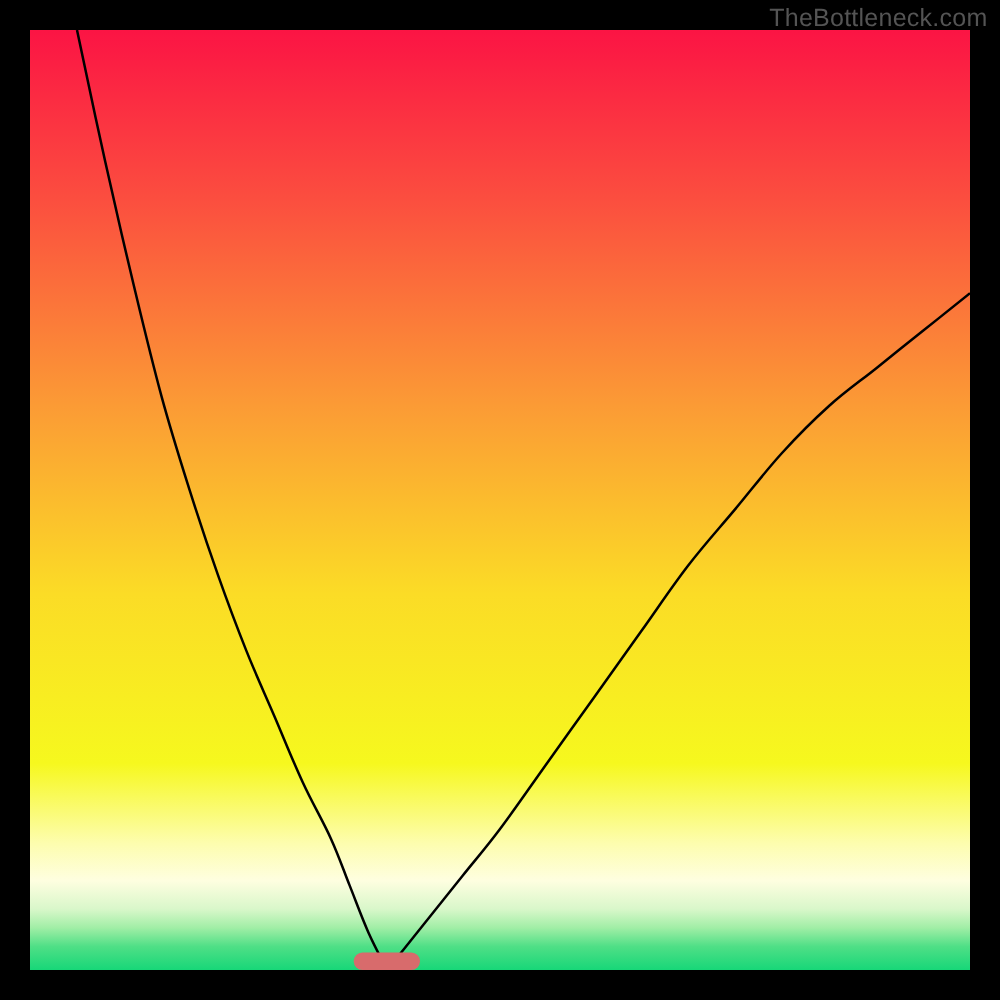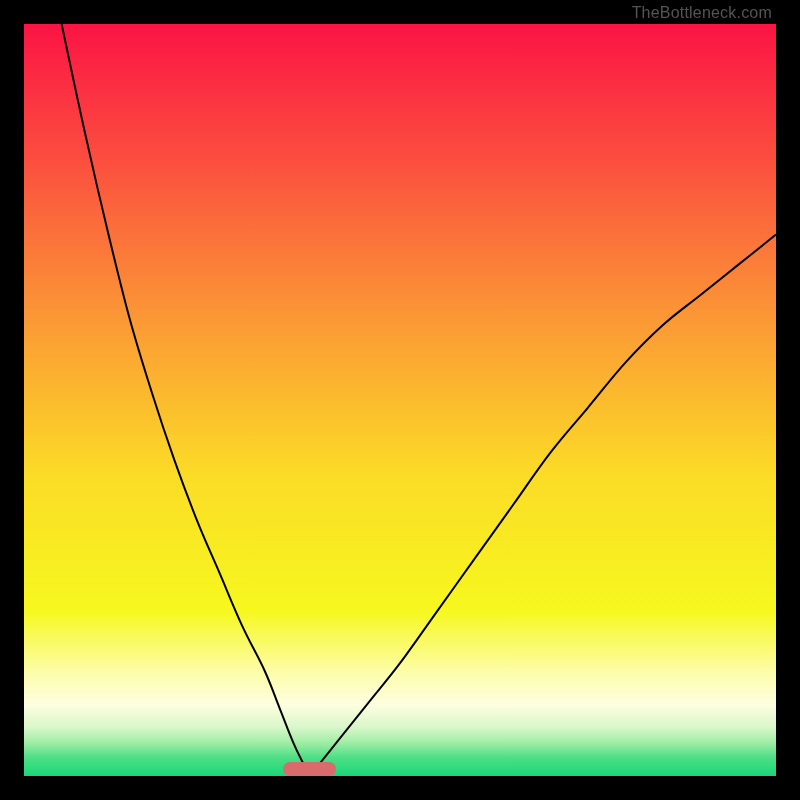--- a/index.html
+++ b/index.html
@@ -23,23 +23,23 @@
     position: absolute;
     left: 24px;
     top: 24px;
     width: 752px;
     height: 752px;
     overflow: hidden;
   }
   .watermark {
     position: absolute;
     top: 4px;
-    right: 28px;
+    right: 10px;
     color: #545454;
-    font-size: 16px;
+    font-size: 20px;
     font-weight: 500;
     font-family: Arial, Helvetica, sans-serif;
     letter-spacing: 0.2px;
   }
   .optimal-marker {
     position: absolute;
     background: #d86b6c;
     border-radius: 8px;
     height: 14px;
   }

